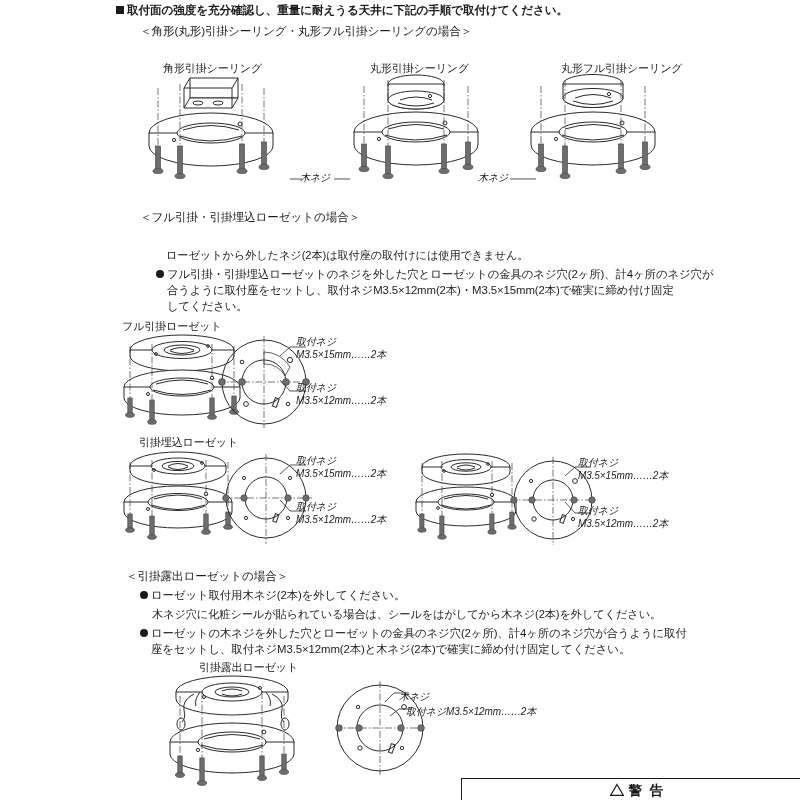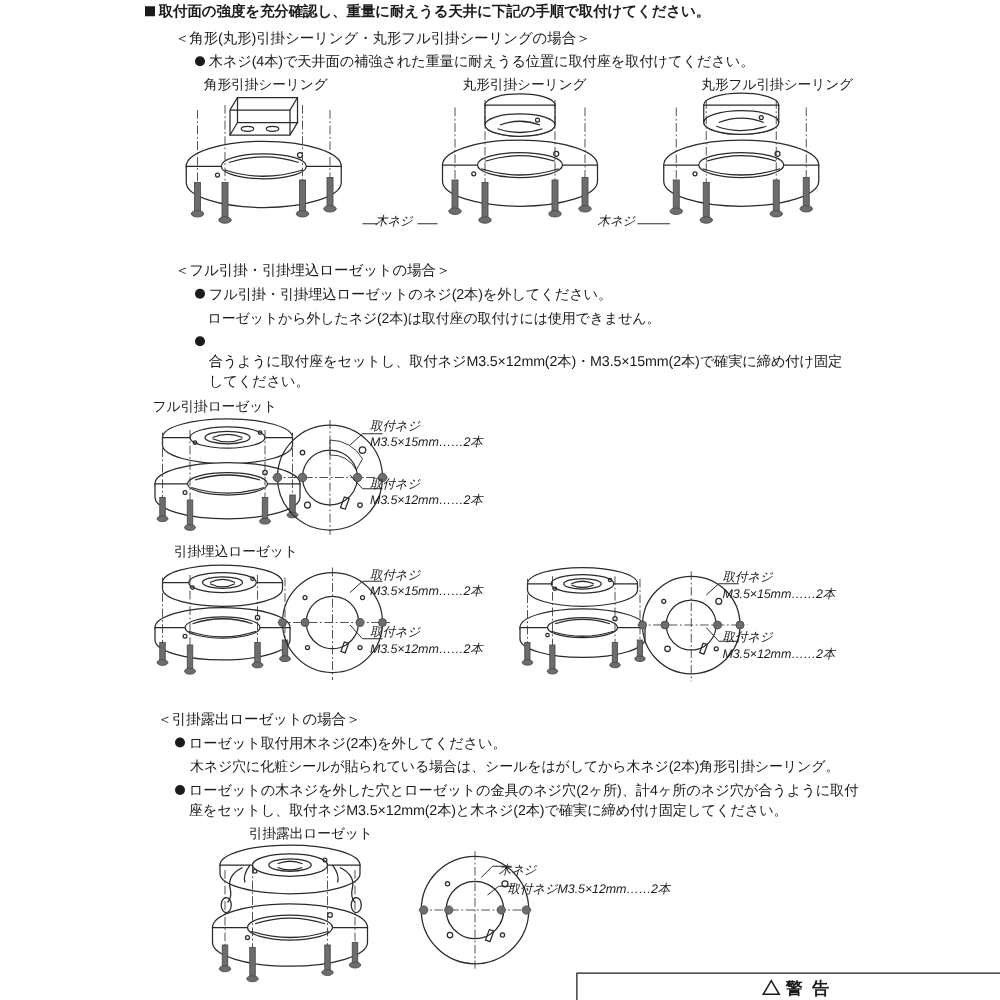--- a/index.html
+++ b/index.html
@@ -54,23 +54,20 @@
 <body>
 
 <div class="page">
 
   <div class="abs t t-sec" style="left:140px;top:23px;">＜角形(丸形)引掛シーリング・丸形フル引掛シーリングの場合＞</div>
 
   <div class="abs t t-head" style="left:116px;top:2px;">
     <span class="sq"></span><span>取付面の強度を充分確認し、重量に耐えうる天井に下記の手順で取付けてください。</span>
   </div>
 
-  <div class="abs t t-bullet" style="left:156px;top:42px;">
-    <span class="dot"></span><span>木ネジ(4本)で天井面の補強された重量に耐えうる位置に取付座を取付けてください。</span>
-  </div>
 
   <div class="abs t t-cap" style="left:163px;top:60px;">角形引掛シーリング</div>
   <div class="abs t t-cap" style="left:370px;top:60px;">丸形引掛シーリング</div>
   <div class="abs t t-cap" style="left:561px;top:60px;">丸形フル引掛シーリング</div>
 
   <div class="abs" style="left:128px;top:70px;">
     <svg width="200" height="120" viewBox="0 0 200 120">
 
       <g>
         <path class="fl-w" d="M62 8 L110 8 L110 28 L62 28 Z"></path>
@@ -222,30 +219,27 @@
 
   <div class="abs" style="left:478px;top:170px;">
     <svg width="60" height="16" viewBox="0 0 60 16">
         <path class="leader" d="M32 9 L58 9"></path>
       </svg>
   </div>
   <div class="abs t t-lab" style="left:478px;top:172px;">木ネジ</div>
 
   <div class="abs t t-sec" style="left:140px;top:209px;text-align:center;">＜フル引掛・引掛埋込ローゼットの場合＞</div>
 
-  <div class="abs t t-bullet" style="left:156px;top:228px;">
-    <span class="dot"></span><span>フル引掛・引掛埋込ローゼットのネジ(2本)を外してください。</span>
-  </div>
 
   <div class="abs t t-note" style="left:166px;top:247px;">
     <span>ローゼットから外したネジ(2本)は取付座の取付けには使用できません。</span>
   </div>
 
   <div class="abs t t-bullet" style="left:156px;top:266px;">
-    <span class="dot"></span>
+    <span class="dot"></span><span>フル引掛・引掛埋込ローゼットのネジを外した穴とローゼットの金具のネジ穴(2ヶ所)、計4ヶ所のネジ穴が</span>
   </div>
   <div class="abs t t-bullet" style="left:167px;top:282px;">合うように取付座をセットし、取付ネジM3.5×12mm(2本)・M3.5×15mm(2本)で確実に締め付け固定</div>
   <div class="abs t t-bullet" style="left:167px;top:298px;text-align:center;">してください。</div>
 
   <div class="abs t t-cap" style="left:122px;top:318px;">フル引掛ローゼット</div>
 
   <div class="abs" style="left:112px;top:332px;">
     <svg width="180" height="100" viewBox="0 0 180 100">
 
       <g>
@@ -507,21 +501,21 @@
     <div>取付ネジ</div>
     <div>M3.5×12mm……2本</div>
   </div>
 
   <div class="abs t t-sec" style="left:126px;top:568px;">＜引掛露出ローゼットの場合＞</div>
 
   <div class="abs t t-bullet" style="left:140px;top:587px;">
     <span class="dot"></span><span>ローゼット取付用木ネジ(2本)を外してください。</span>
   </div>
 
-  <div class="abs t t-note" style="left:152px;top:606px;">木ネジ穴に化粧シールが貼られている場合は、シールをはがしてから木ネジ(2本)角形引掛シーリング。</div>
+  <div class="abs t t-note" style="left:152px;top:606px;">木ネジ穴に化粧シールが貼られている場合は、シールをはがしてから木ネジ(2本)を外してください。</div>
 
   <div class="abs t t-bullet" style="left:140px;top:625px;">
     <span class="dot"></span><span>ローゼットの木ネジを外した穴とローゼットの金具のネジ穴(2ヶ所)、計4ヶ所のネジ穴が合うように取付</span>
   </div>
   <div class="abs t t-bullet" style="left:151px;top:641px;">座をセットし、取付ネジM3.5×12mm(2本)と木ネジ(2本)で確実に締め付け固定してください。</div>
 
   <div class="abs t t-cap" style="left:199px;top:659px;">引掛露出ローゼット</div>
 
   <div class="abs" style="left:160px;top:672px;">
     <svg width="190" height="120" viewBox="0 0 190 120">

